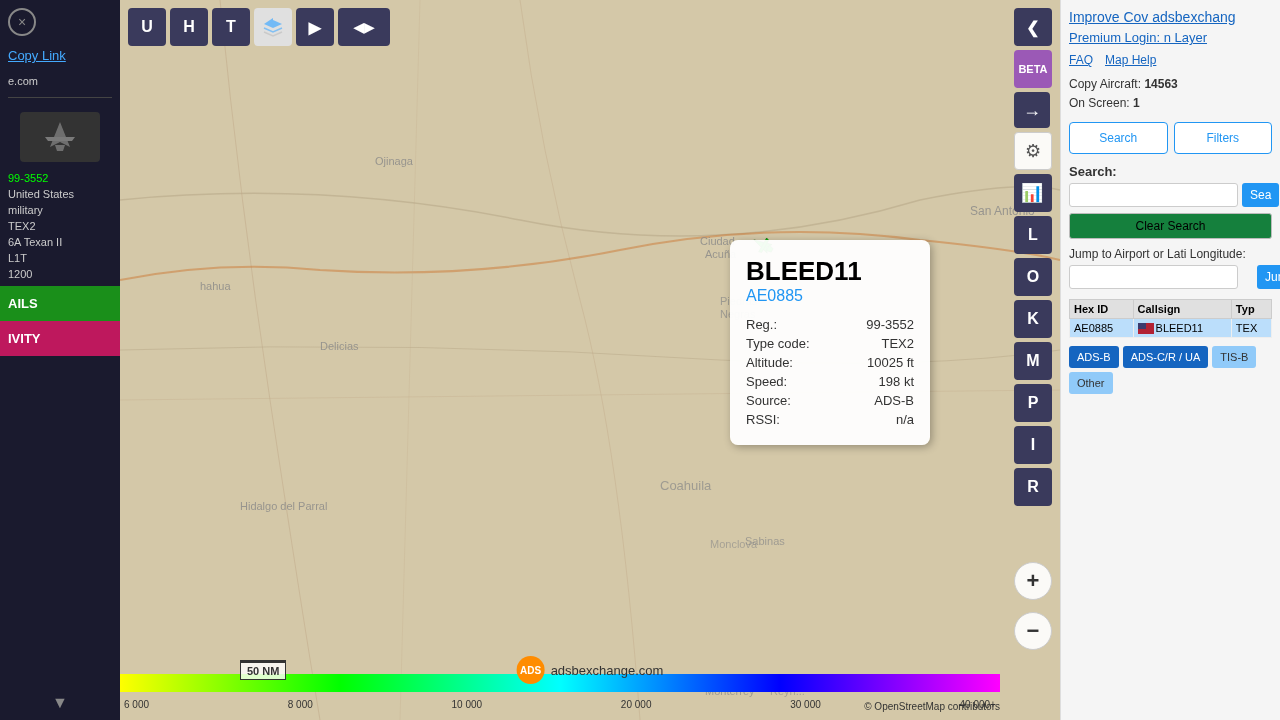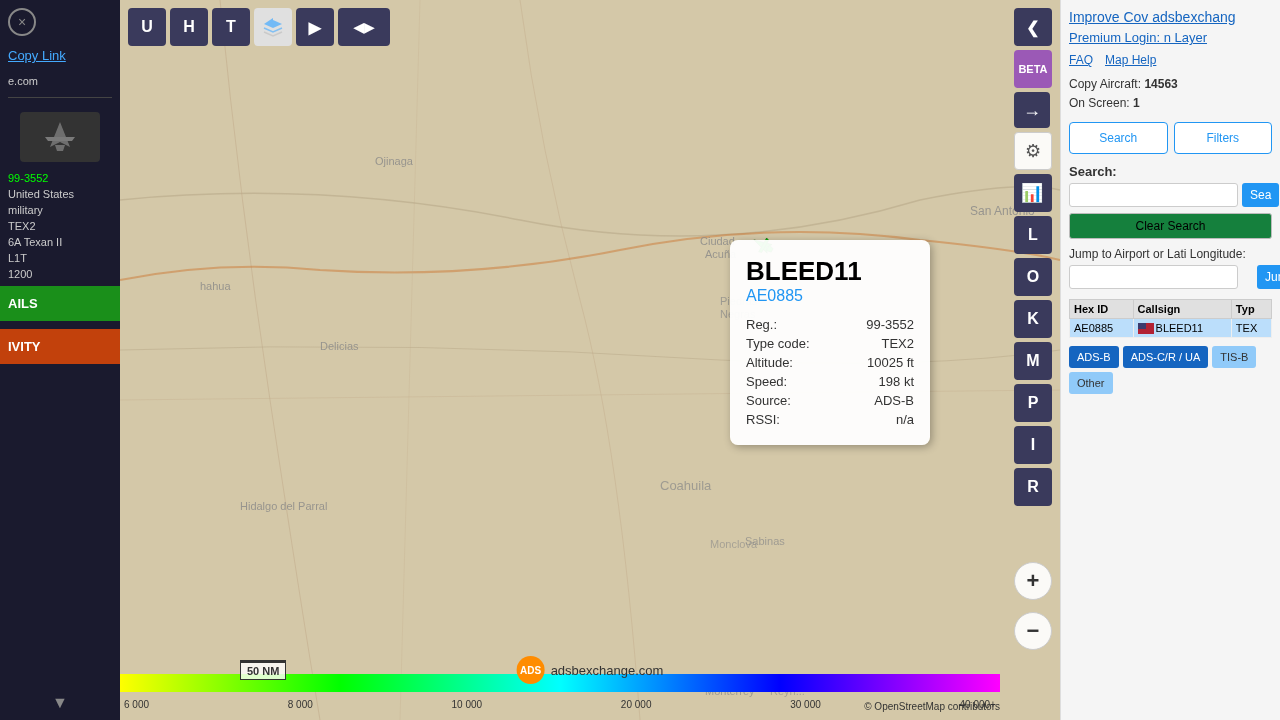--- a/index.html
+++ b/index.html
@@ -79,21 +79,21 @@
       width: 100%;
       padding: 10px 8px;
       color: #fff;
       font-size: 13px;
       font-weight: bold;
       text-align: left;
       border: none;
       cursor: pointer;
     }
     #left-sidebar .detail-btn.green { background: #1a8f1a; }
-    #left-sidebar .detail-btn.dark { background: #c2410c; margin-top: 8px; }
+    #left-sidebar .detail-btn.dark { background: #be185d; }
     #left-sidebar .bottom-arrow {
       margin-top: auto;
       text-align: center;
       padding: 8px;
       color: #888;
       font-size: 16px;
     }
 
     
     #map-area {

